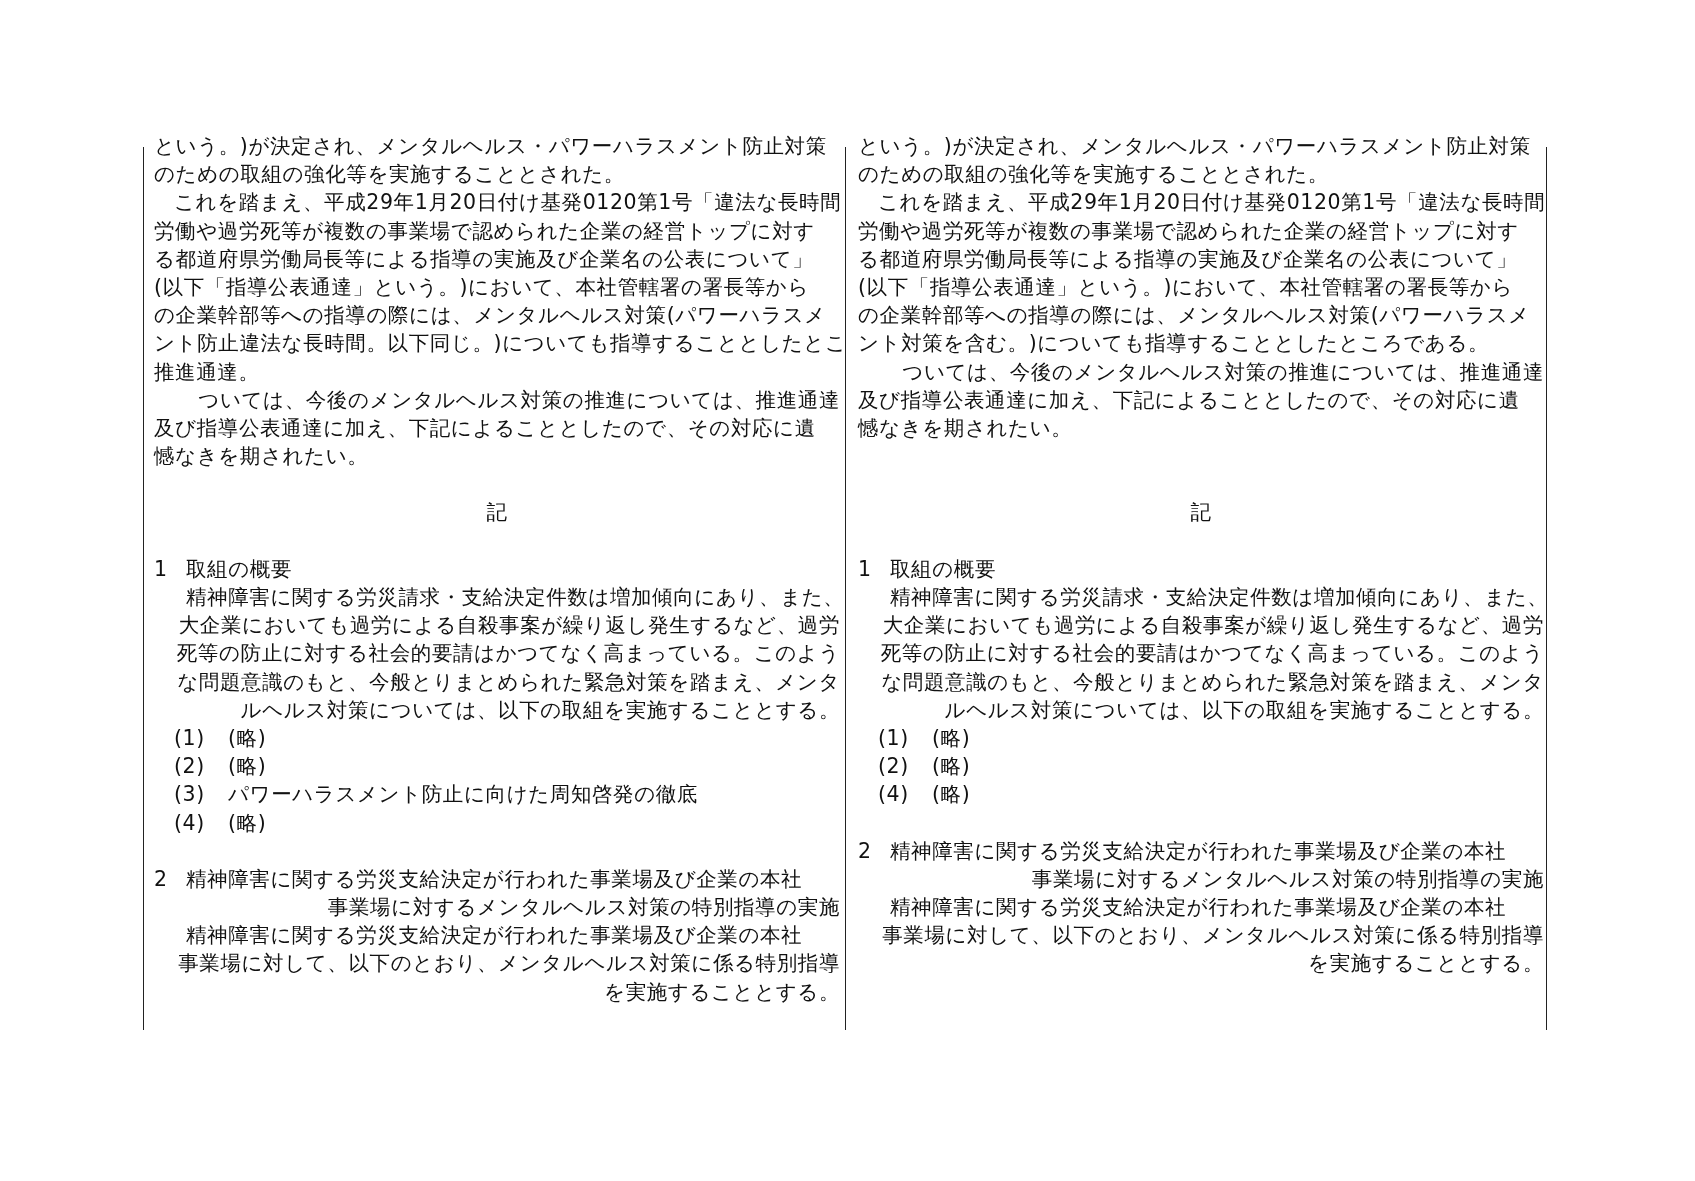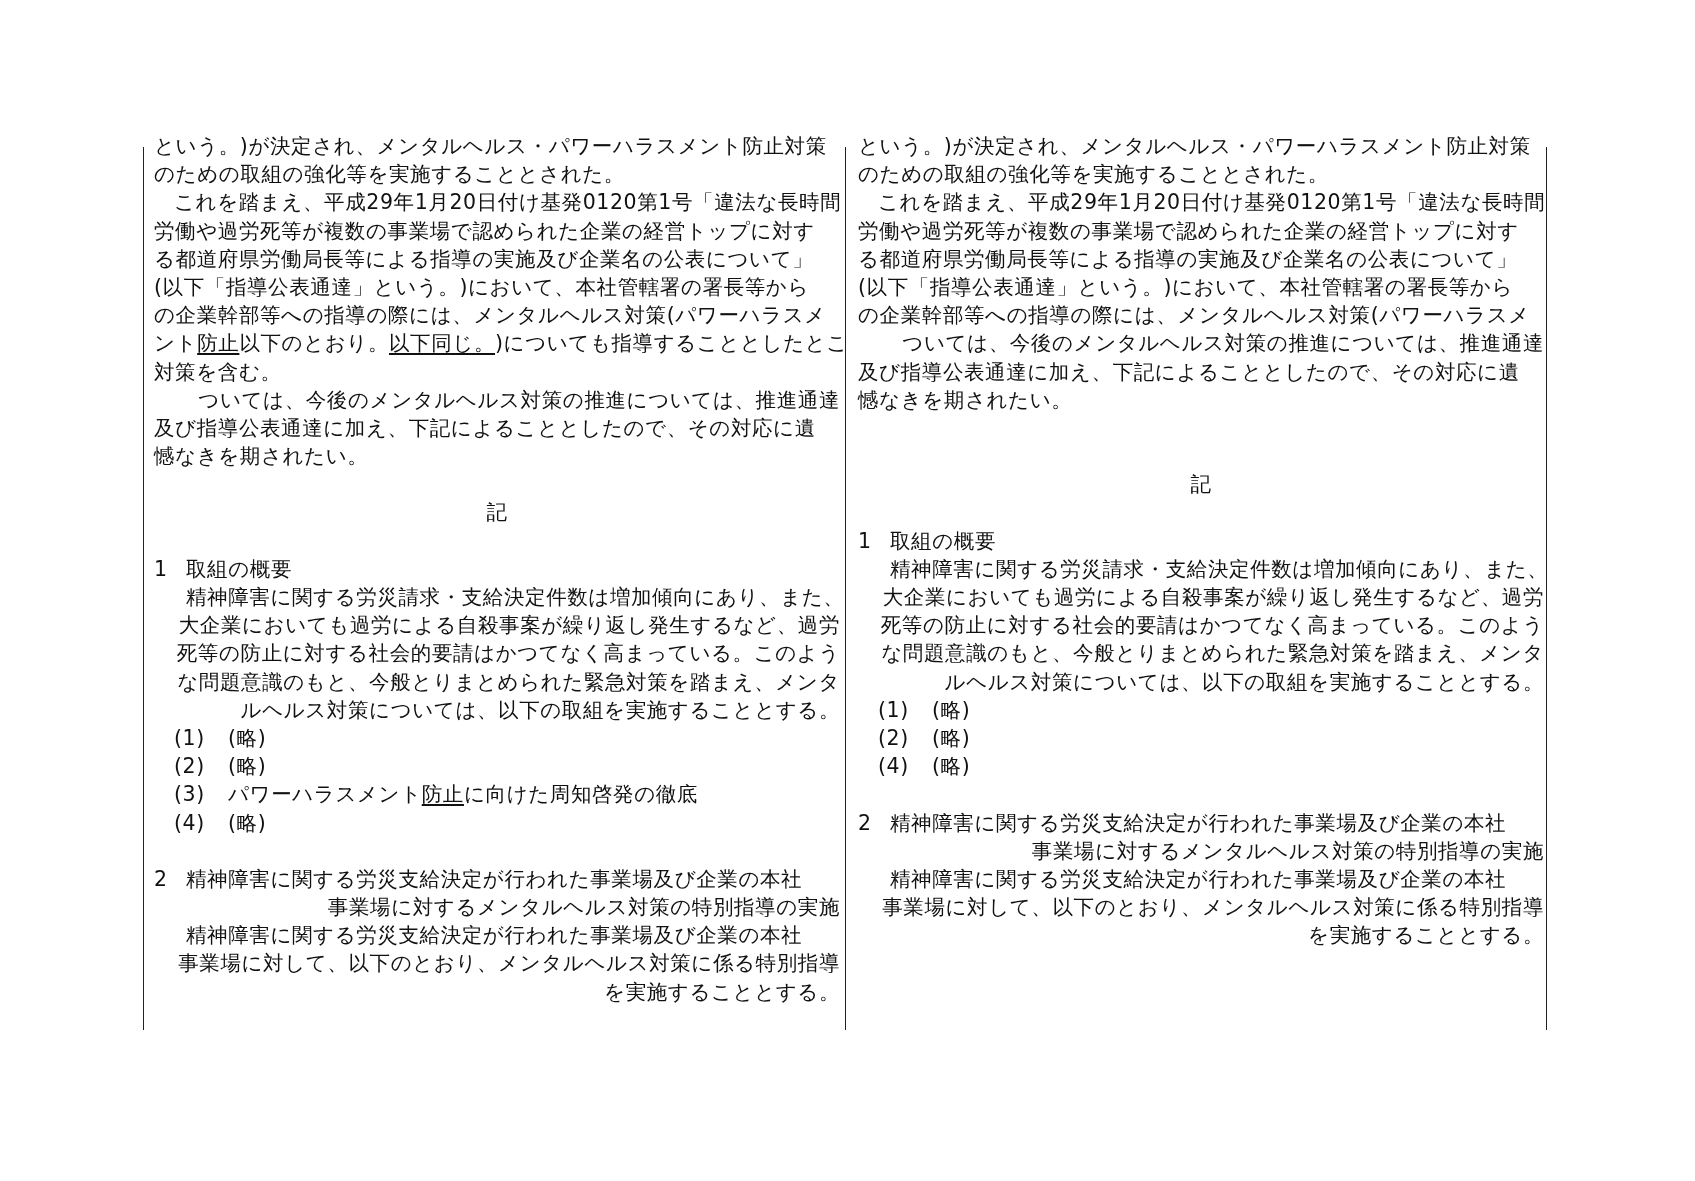--- a/index.html
+++ b/index.html
@@ -44,41 +44,41 @@
     }
     .col-left { left: 154px; }
     .col-right { left: 858px; }
     .line { height: 28.2px; display: block; }
     .ind1 { padding-left: 20px; text-align: right; }
     .ind-para { padding-left: 32px; }
     .ind-cont { padding-left: 10px; text-align: right; }
     .ind-item { padding-left: 20px; }
     .center { text-align: center; }
     .blank { height: 28.2px; }
-    .u { text-decoration: underline; text-underline-offset: 3px; }
+    .u { text-underline-offset: 3px; }
     .num { display: inline-block; width: 32px; }
     .item-num { display: inline-block; width: 54px; }
   </style>
 </head>
 <body>
 
 <div class="page-frame"></div>
 <div class="col-divider"></div>
 
 <div class="column col-left">
   <span class="line">という。)が決定され、メンタルヘルス・パワーハラスメント防止対策</span>
   <span class="line">のための取組の強化等を実施することとされた。</span>
 
   <span class="line ind1">これを踏まえ、平成29年1月20日付け基発0120第1号「違法な長時間</span>
   <span class="line">労働や過労死等が複数の事業場で認められた企業の経営トップに対す</span>
   <span class="line">る都道府県労働局長等による指導の実施及び企業名の公表について」</span>
   <span class="line">(以下「指導公表通達」という。)において、本社管轄署の署長等から</span>
   <span class="line">の企業幹部等への指導の際には、メンタルヘルス対策(パワーハラスメ</span>
-  <span class="line"><span>ント</span><span class="u">防止</span><span>以下のとおり。</span><span class="u">以下同じ。</span><span>)についても指導することとしたとこ</span></span>
-  <span class="line">対策を含む。</span>
+  <span class="line"><span>ント</span><span class="u">防止</span><span>違法な長時間。</span><span class="u">以下同じ。</span><span>)についても指導することとしたとこ</span></span>
+  <span class="line">推進通達。</span>
 
   <span class="line ind1">ついては、今後のメンタルヘルス対策の推進については、推進通達</span>
   <span class="line">及び指導公表通達に加え、下記によることとしたので、その対応に遺</span>
   <span class="line">憾なきを期されたい。</span>
 
   <span class="blank"></span>
   <span class="line blank"></span>
   <span class="line center">記</span>
   <span class="line blank"></span>
 
@@ -105,20 +105,21 @@
 
 <div class="column col-right">
   <span class="line">という。)が決定され、メンタルヘルス・パワーハラスメント防止対策</span>
   <span class="line">のための取組の強化等を実施することとされた。</span>
 
   <span class="line ind1">これを踏まえ、平成29年1月20日付け基発0120第1号「違法な長時間</span>
   <span class="line">労働や過労死等が複数の事業場で認められた企業の経営トップに対す</span>
   <span class="line">る都道府県労働局長等による指導の実施及び企業名の公表について」</span>
   <span class="line">(以下「指導公表通達」という。)において、本社管轄署の署長等から</span>
   <span class="line">の企業幹部等への指導の際には、メンタルヘルス対策(パワーハラスメ</span>
+  <span class="line">ント対策を含む。)についても指導することとしたところである。</span>
 
   <span class="line ind1">ついては、今後のメンタルヘルス対策の推進については、推進通達</span>
   <span class="line">及び指導公表通達に加え、下記によることとしたので、その対応に遺</span>
   <span class="line">憾なきを期されたい。</span>
 
   <span class="line blank"></span>
   <span class="line blank"></span>
   <span class="blank"></span>
   <span class="line center">記</span>
   <span class="line blank"></span>

